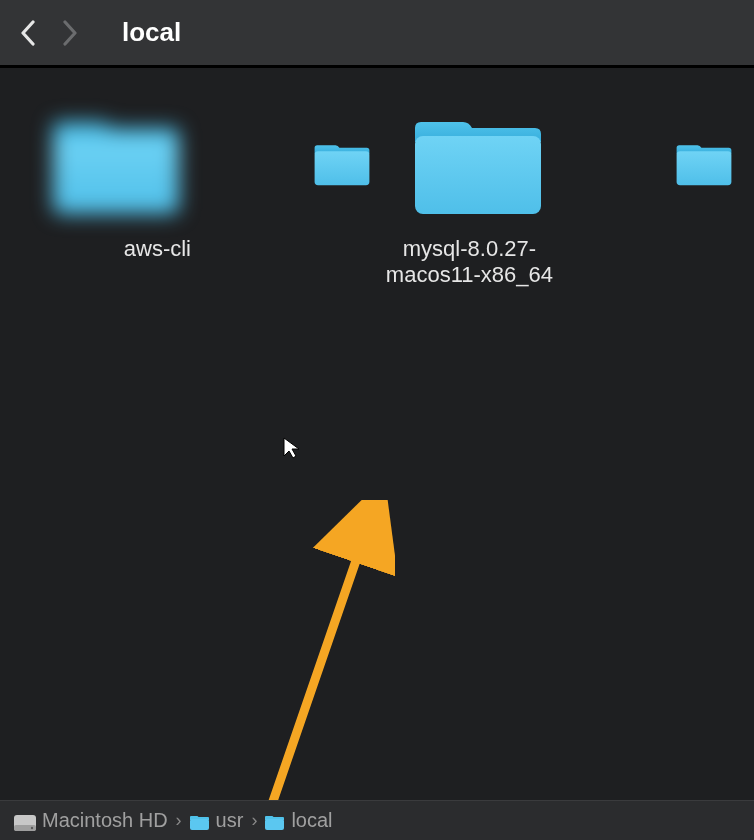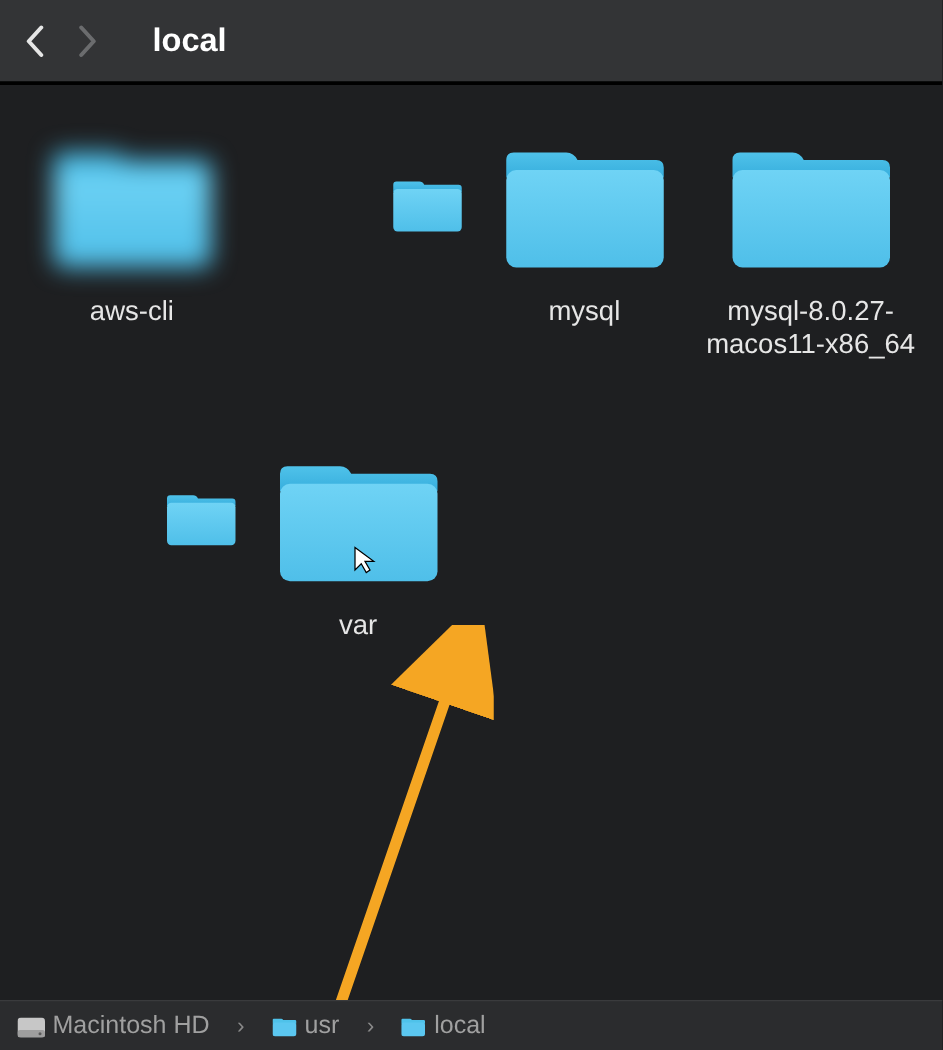--- a/index.html
+++ b/index.html
@@ -53,21 +53,21 @@
     }
     .grid {
       display: grid;
       grid-template-columns: repeat(4, 1fr);
       column-gap: 10px;
       row-gap: 70px;
     }
     .item {
       display: flex;
       flex-direction: column;
-      align-items: center;
+      align-items: flex-end;
       text-align: center;
       cursor: default;
     }
     .folder-icon-wrap {
       width: 150px;
       height: 110px;
       display: flex;
       align-items: center;
       justify-content: center;
     }
@@ -87,21 +87,21 @@
       left: 0;
       right: 0;
       bottom: 0;
       height: 40px;
       background: #2b2c2e;
       display: flex;
       align-items: center;
       padding: 0 14px;
       font-size: 20px;
       color: #a0a0a0;
-      gap: 22px;
+      gap: 8px;
       border-top: 1px solid #3a3b3d;
     }
     .path-sep {
       color: #8a8a8a;
       font-size: 18px;
     }
     .path-seg {
       display: flex;
       align-items: center;
       gap: 6px;
@@ -201,56 +201,40 @@
     <div class="item partial">
       <div class="folder-icon-wrap" style="justify-content:flex-start; width:60px; overflow:hidden; margin-left:auto;">
         <svg width="140" height="110" viewBox="-6 -4 138 110">
             <use href="#folder-shape"></use>
           </svg>
       </div>
       <div class="item-label"></div>
     </div>
 
 
+
     <div class="item">
       <div class="folder-icon-wrap">
         <svg width="140" height="110" viewBox="-6 -4 138 110">
             <use href="#folder-shape"></use>
           </svg>
       </div>
-      <div class="item-label">mysql</div>
-    </div>
-
-    <div class="item">
-      <div class="folder-icon-wrap">
-        <svg width="140" height="110" viewBox="-6 -4 138 110">
-            <use href="#folder-shape"></use>
-          </svg>
-      </div>
       <div class="item-label">mysql-8.0.27-
 macos11-x86_64</div>
     </div>
 
     <div class="item partial">
       <div class="folder-icon-wrap" style="justify-content:flex-start; width:60px; overflow:hidden; margin-left:auto;">
         <svg width="140" height="110" viewBox="-6 -4 138 110">
             <use href="#folder-shape"></use>
           </svg>
       </div>
       <div class="item-label"></div>
     </div>
 
-    <div class="item">
-      <div class="folder-icon-wrap">
-        <svg width="140" height="110" viewBox="-6 -4 138 110">
-            <use href="#folder-shape"></use>
-          </svg>
-      </div>
-      <div class="item-label">var</div>
-    </div>
 
   </div>
 </div>
 
 <svg class="cursor-glyph" style="left:282px; top:436px;" width="20" height="24" viewBox="0 0 20 24">
   <path d="M2 2 L2 20 L7 15 L11 22 L14 20 L10 13 L17 13 Z" fill="#ffffff" stroke="#000" stroke-width="1"></path>
 </svg>
 
 <svg class="anno-arrow" style="left:255px; top:500px;" width="140" height="320" viewBox="0 0 140 320">
   <defs>

